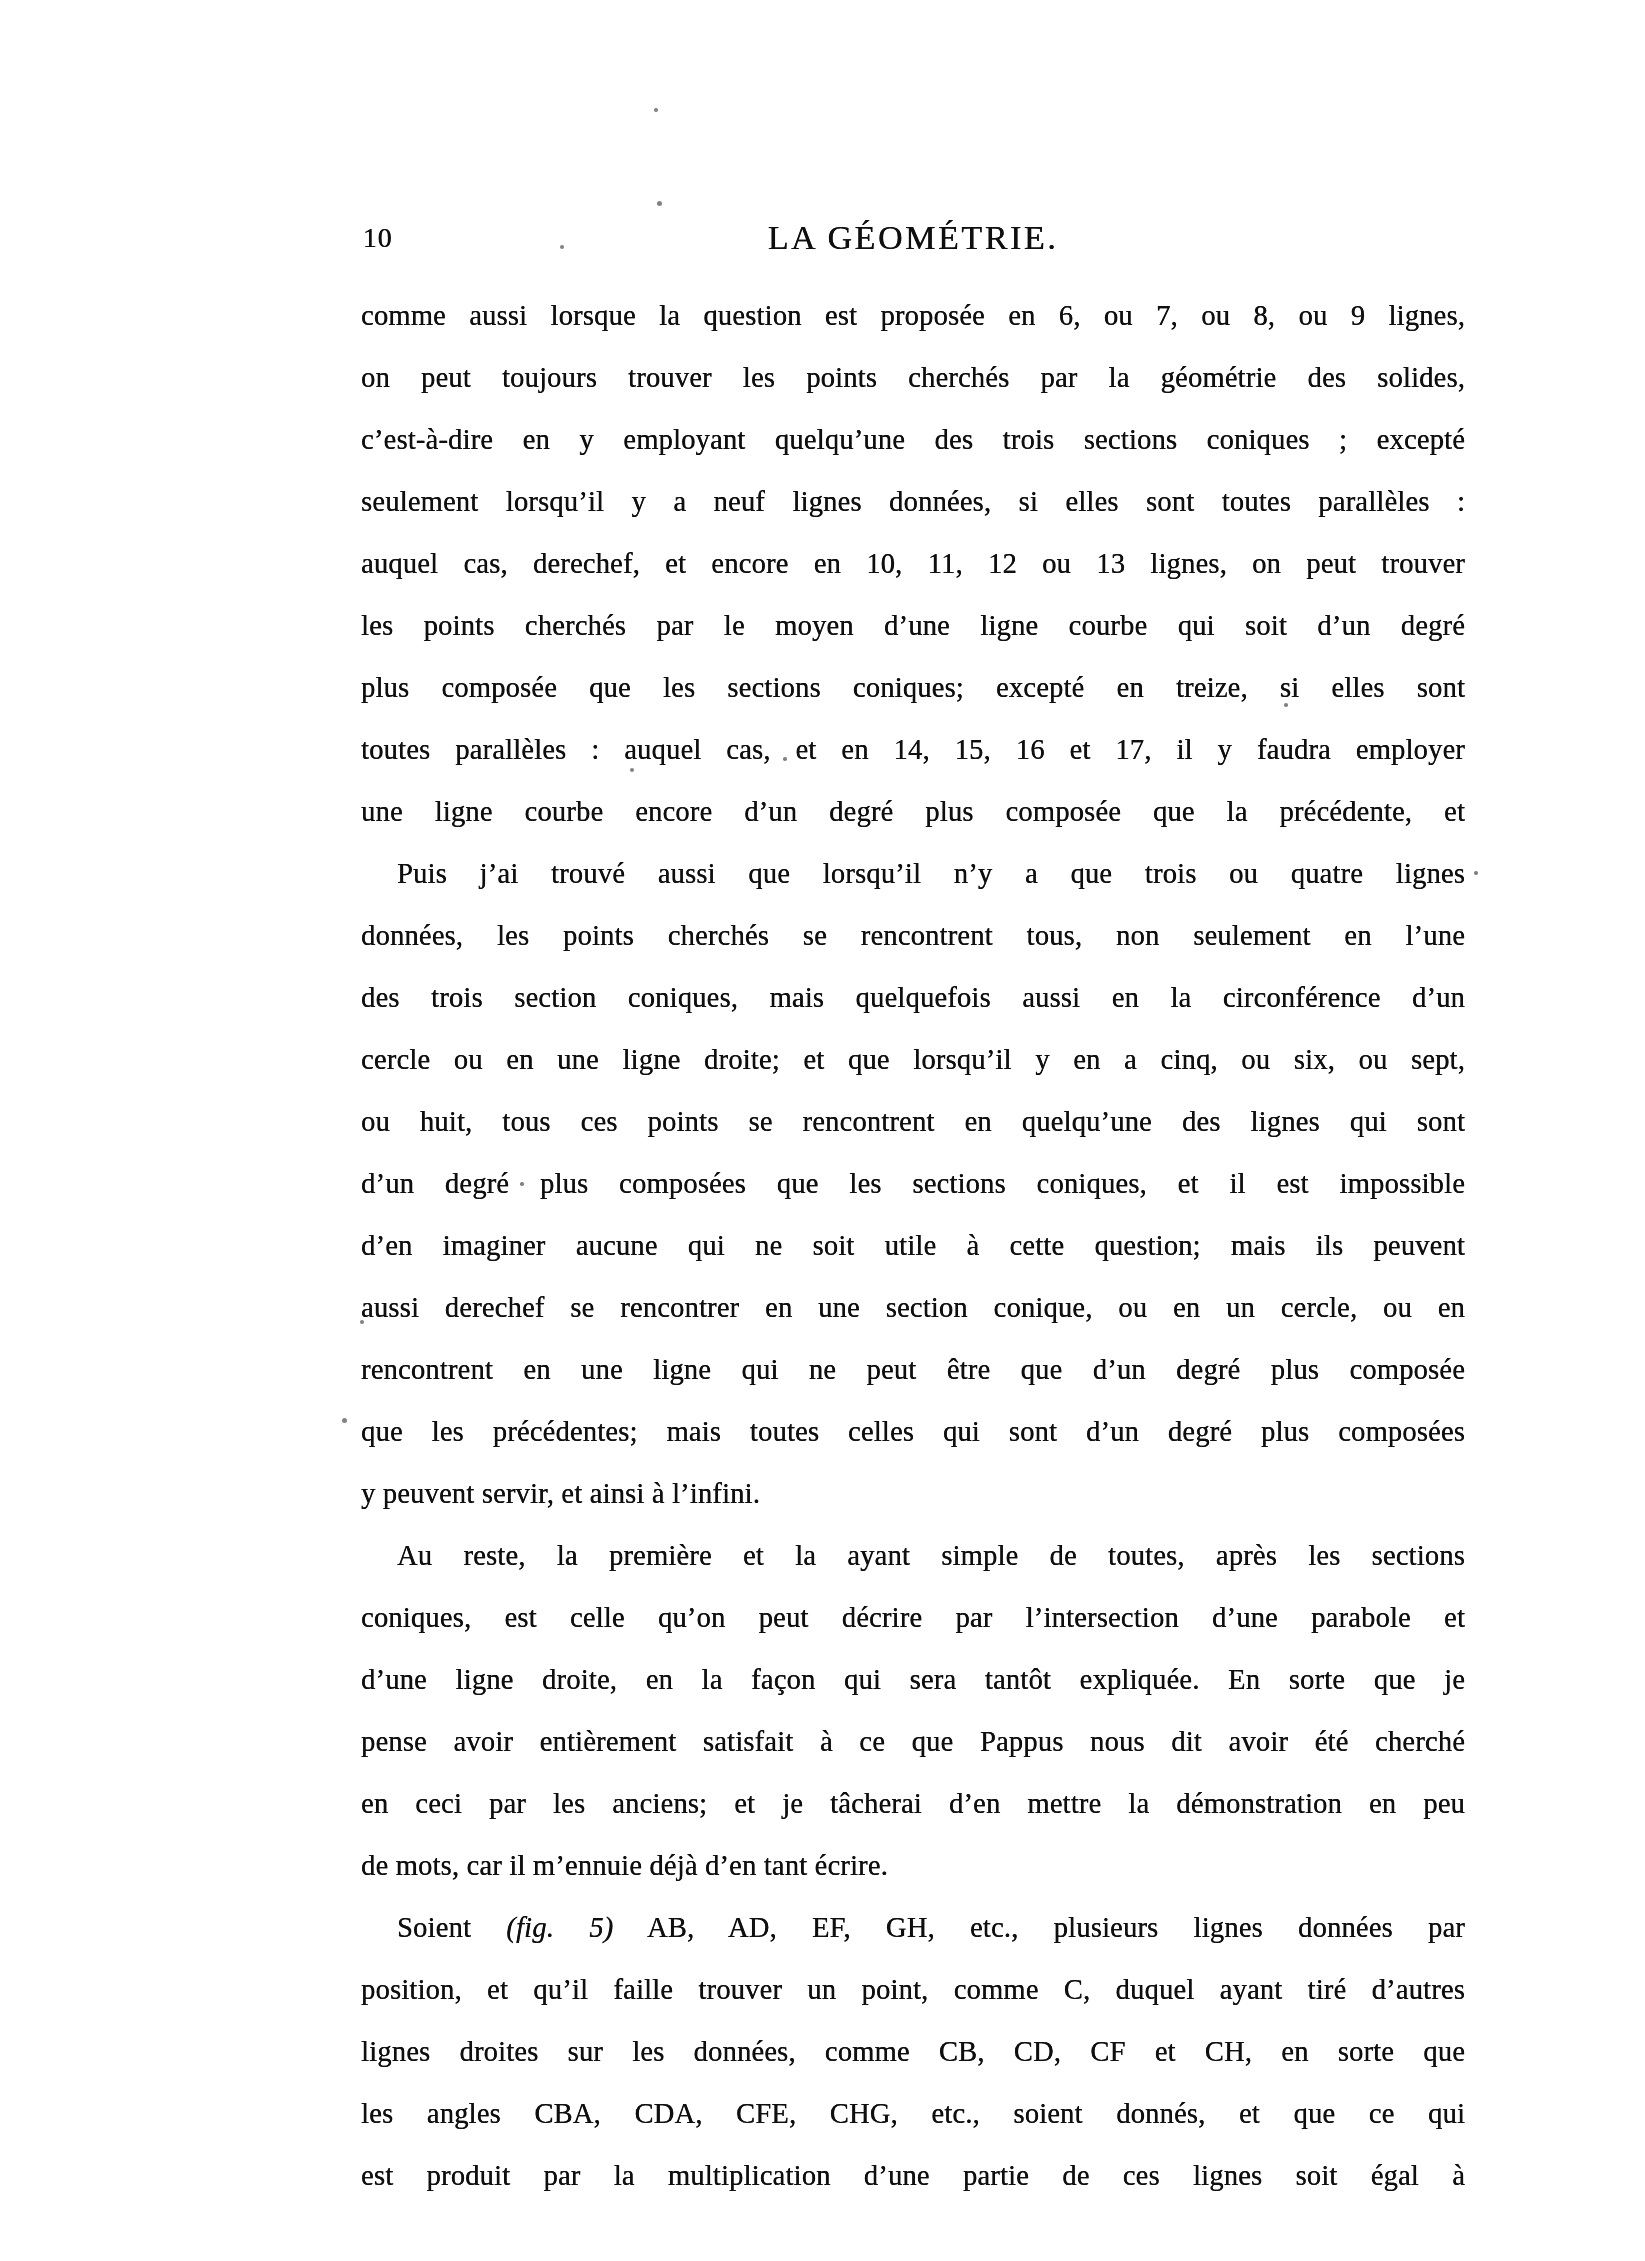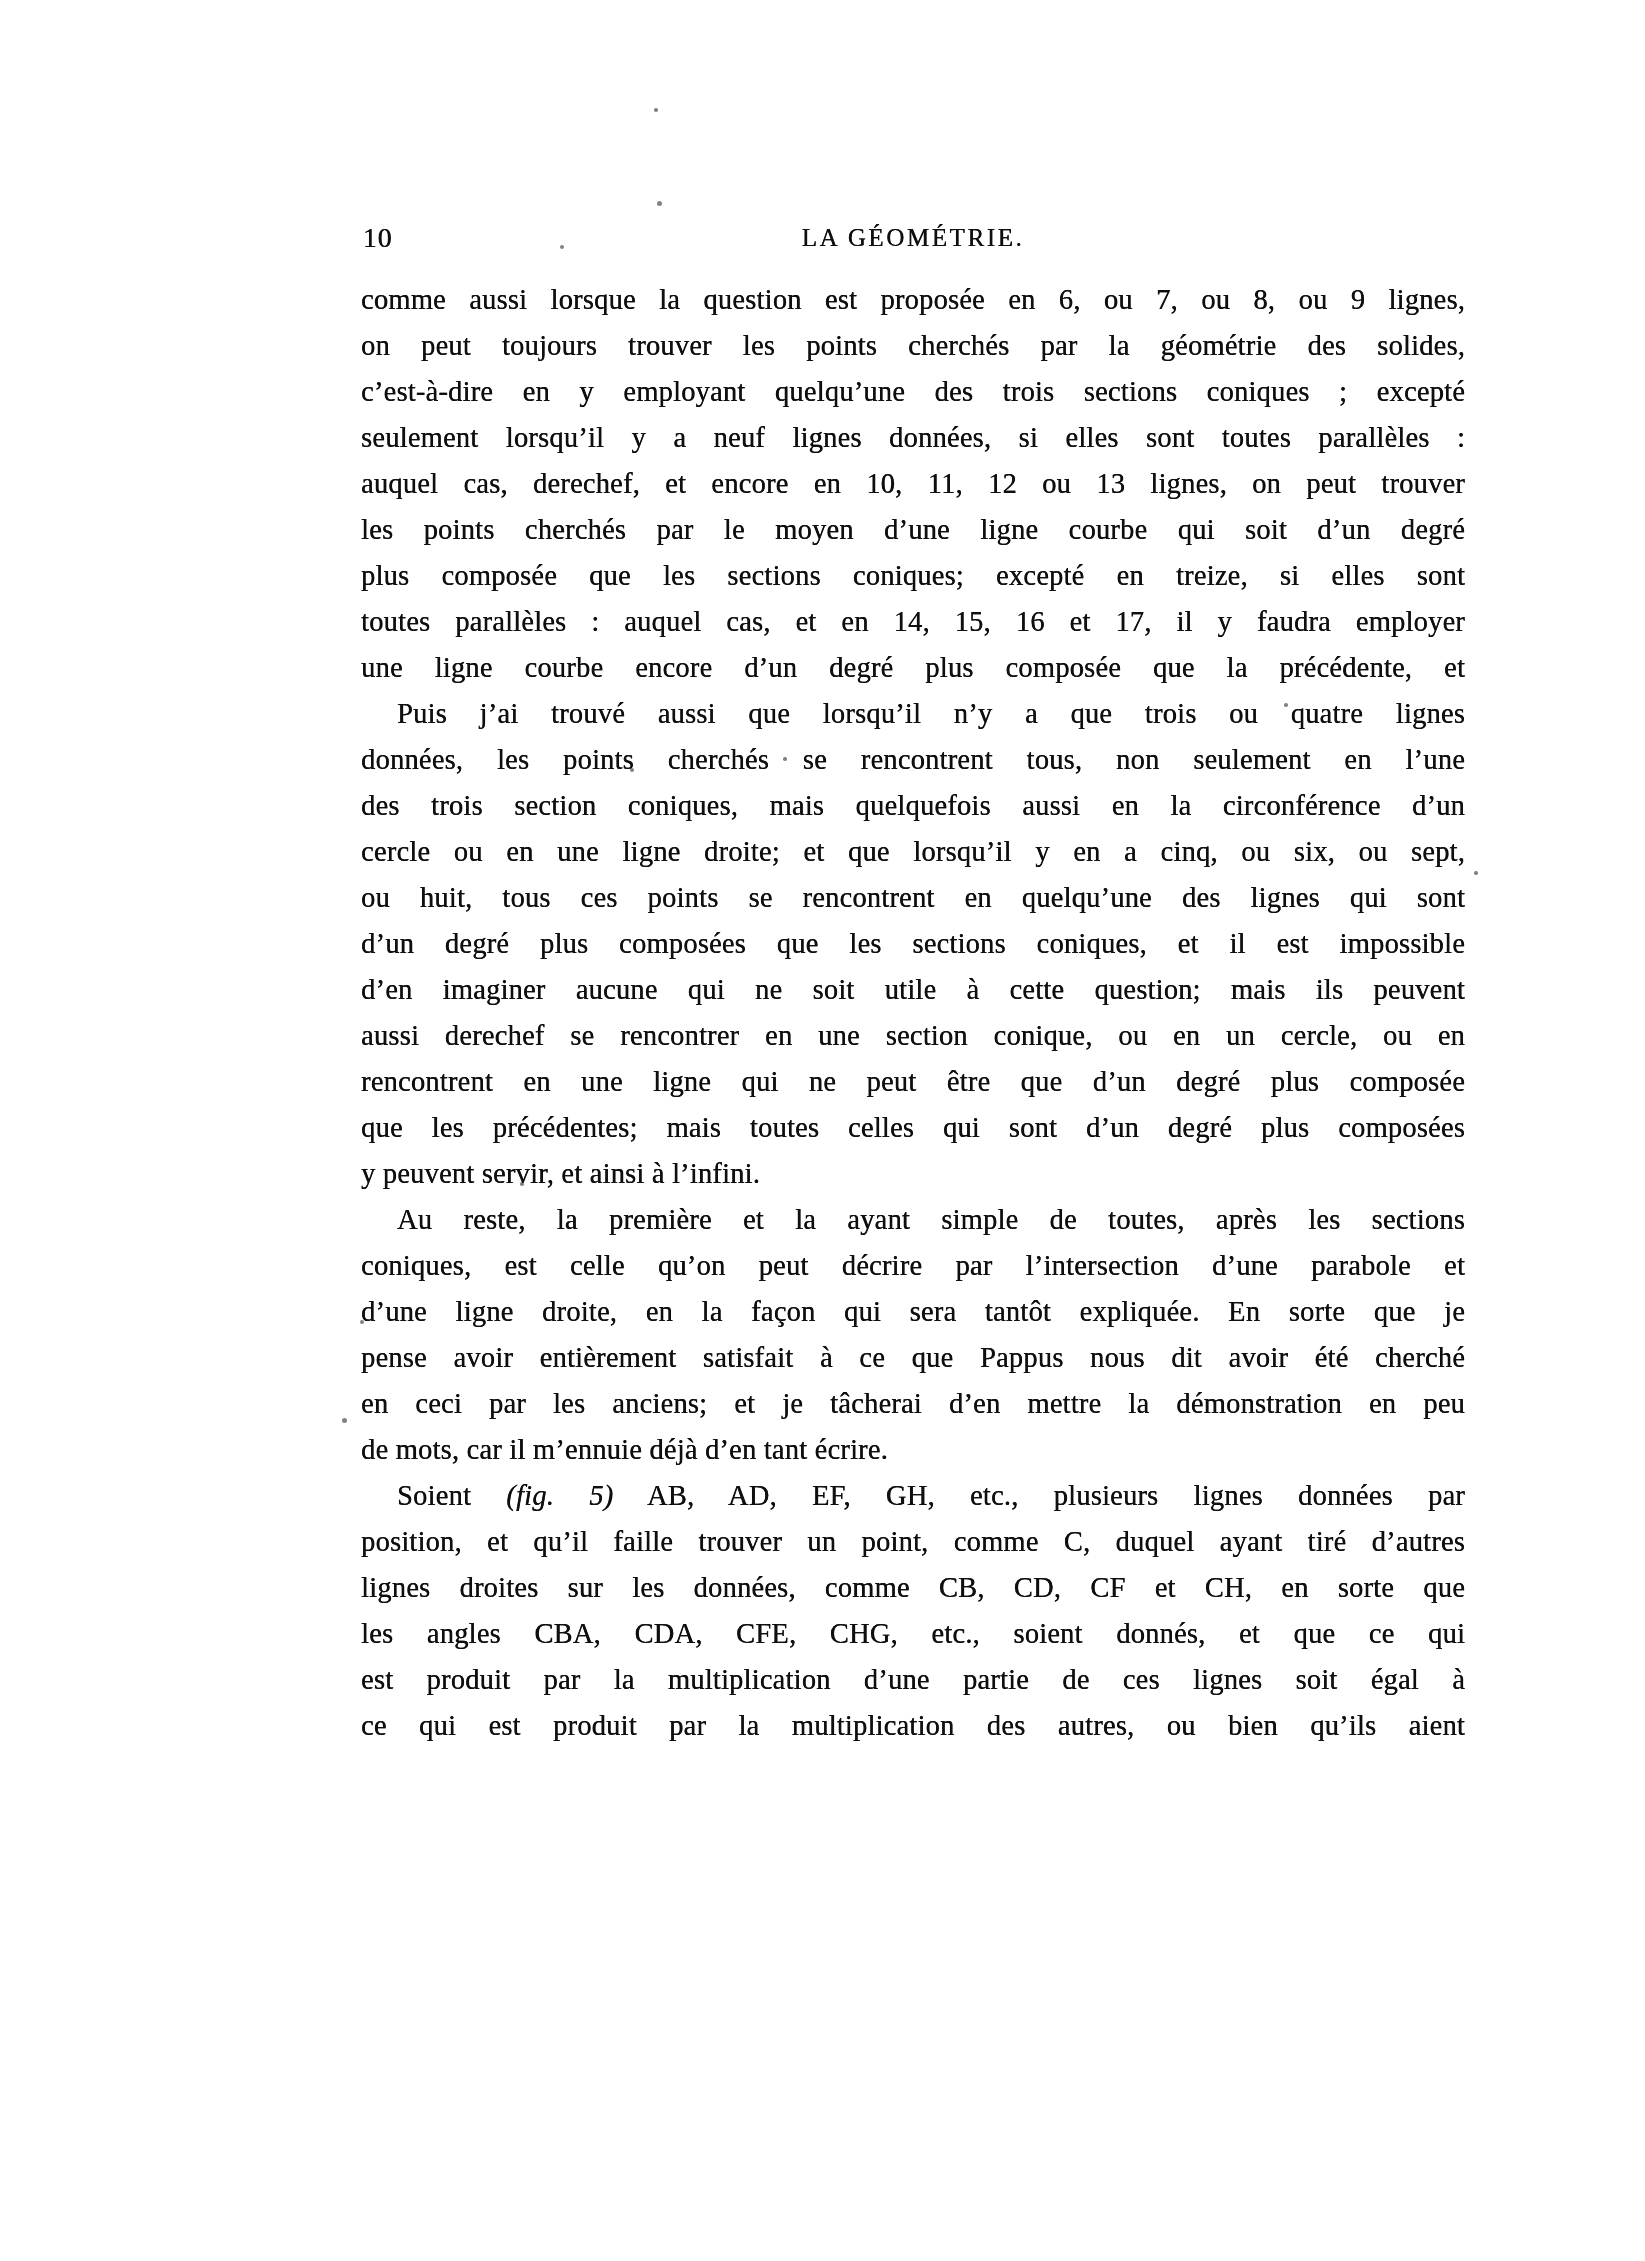--- a/index.html
+++ b/index.html
@@ -24,40 +24,41 @@
     left: 1.7px;
     top: 0.9px;
     font-size: 28px;
     line-height: 31px;
     letter-spacing: 0.9px;
     text-shadow: 0.3px 0.3px 0 currentColor;
   }
   .running-title {
     display: block;
     text-align: center;
-    font-size: 25px;
+    font-size: 34px;
     line-height: 33px;
     letter-spacing: 2.6px;
     text-shadow: 0.3px 0.3px 0 currentColor;
   }
   .body-block {
     position: absolute;
     left: 361px;
     top: 277px;
     width: 1104px;
     font-size: 28.5px;
     line-height: 46px;
     letter-spacing: 0.2px;
     text-shadow: 0.3px 0.3px 0 currentColor;
   }
   .paragraph { margin: 0; }
   .line {
     text-align: justify;
     text-align-last: justify;
     white-space: normal;
+    margin-top: 16px;
   }
   .line.end { text-align-last: left; }
   .line.indent { text-indent: 36px; }
   .line i { font-style: italic; }
   .artifact-layer { position: absolute; inset: 0; pointer-events: none; }
   .speck {
     position: absolute;
     background: #1c1c1c;
     opacity: 0.55;
     border-radius: 50%;

